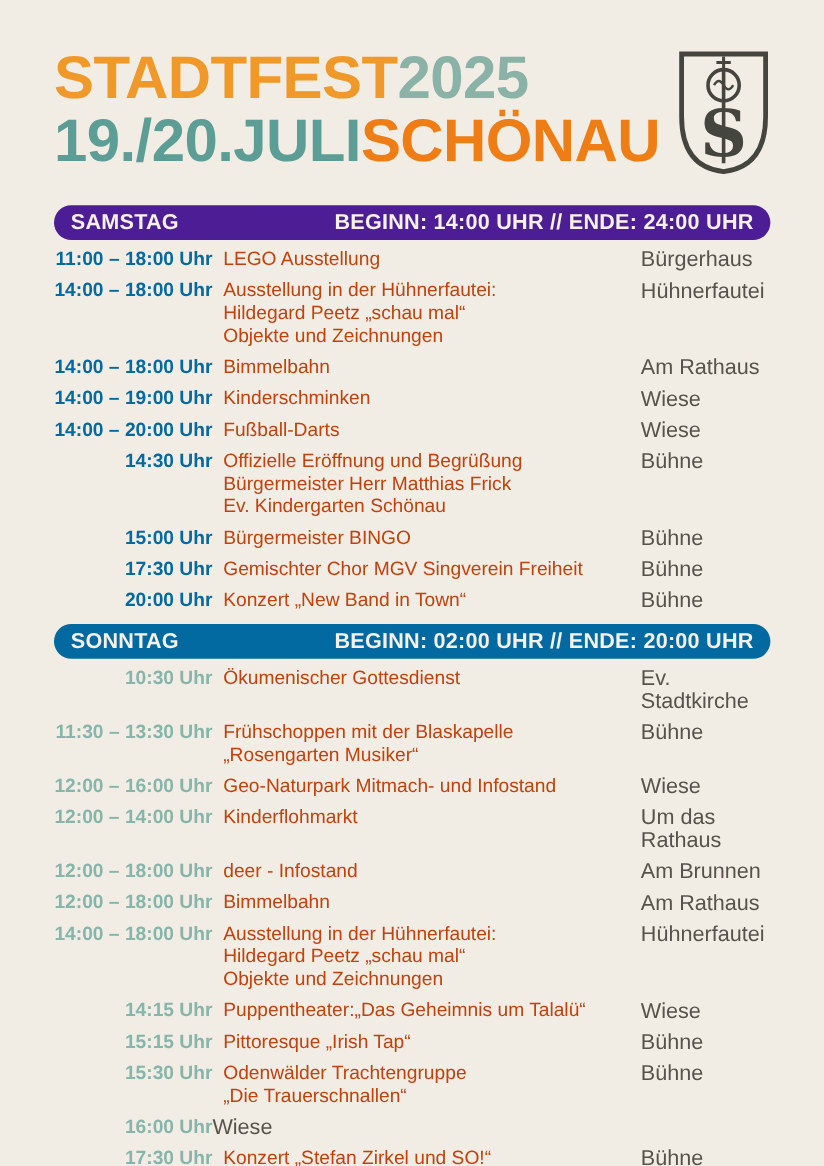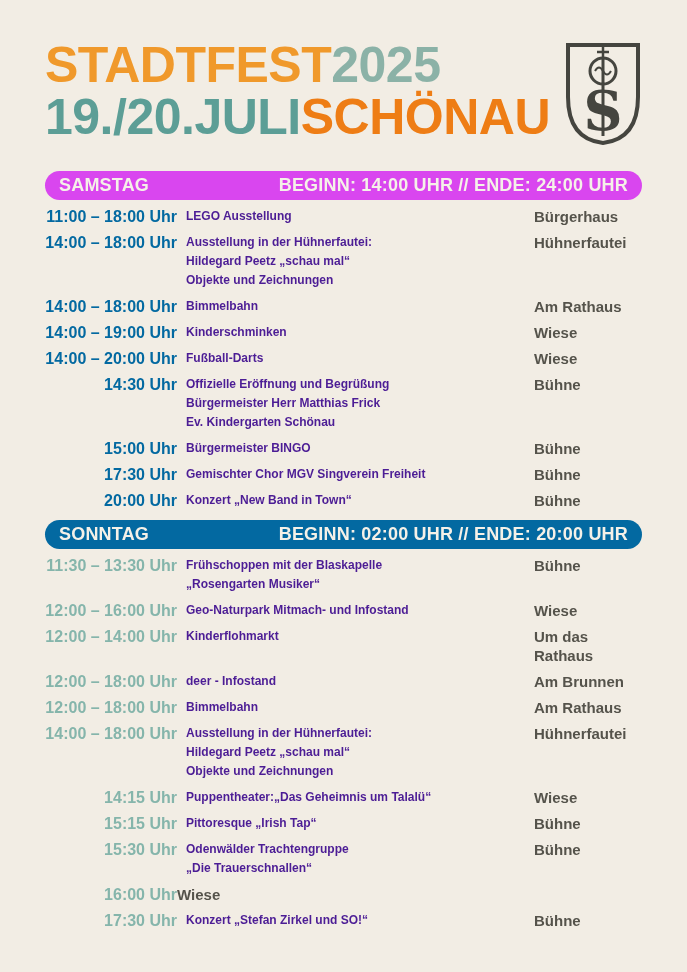--- a/index.html
+++ b/index.html
@@ -55,21 +55,21 @@
     display: flex;
     align-items: center;
     justify-content: space-between;
     padding: 0 14px;
     color: #F5F1E8;
     font-weight: 700;
     font-size: 18px;
     letter-spacing: 0.2px;
     margin-bottom: 7px;
   }
-  .samstag .sec-bar { background: #d946ef; }
+  .samstag .sec-bar { background: #4c1d95; }
   .sonntag .sec-bar { background: #0369a1; }
   .section { margin-bottom: 6px; }
   .sonntag { margin-top: 10px; }
 
   
   .row {
     display: flex;
     align-items: flex-start;
     margin-bottom: 7px;
     line-height: 19px;
@@ -80,29 +80,29 @@
     text-align: right;
     font-weight: 700;
     font-size: 16px;
     white-space: nowrap;
   }
   .samstag .time { color: #0369a1; }
   .sonntag .time { color: #85B5AB; }
   .title {
     flex: 1 1 auto;
     margin-left: 9px;
-    font-weight: 700;
-    font-size: 12px;
-    color: #4c1d95;
+    font-weight: 400;
+    font-size: 16px;
+    color: #c2410c;
   }
   .loc {
     width: 108px;
     flex: 0 0 108px;
-    font-size: 15px;
-    font-weight: 700;
+    font-size: 18px;
+    font-weight: 400;
     color: #55534B;
     line-height: 19px;
   }
 </style>
 </head>
 <body>
 
 <div class="page">
 
   <div class="header">
@@ -202,20 +202,27 @@
       </div>
   </div>
 
   <div class="section sonntag">
     <div class="sec-bar">
       <span>SONNTAG</span>
       <span>BEGINN: 02:00 UHR // ENDE: 20:00 UHR</span>
     </div>
     <div class="events">
         <div class="row">
+          <div class="time">10:30 Uhr</div>
+          <div class="title">
+            <div>Ökumenischer Gottesdienst</div>
+          </div>
+          <div class="loc">Ev. Stadtkirche</div>
+        </div>
+        <div class="row">
           <div class="time">11:30 – 13:30 Uhr</div>
           <div class="title">
             <div>Frühschoppen mit der Blaskapelle</div>
             <div>„Rosengarten Musiker“</div>
           </div>
           <div class="loc">Bühne</div>
         </div>
         <div class="row">
           <div class="time">12:00 – 16:00 Uhr</div>
           <div class="title">

